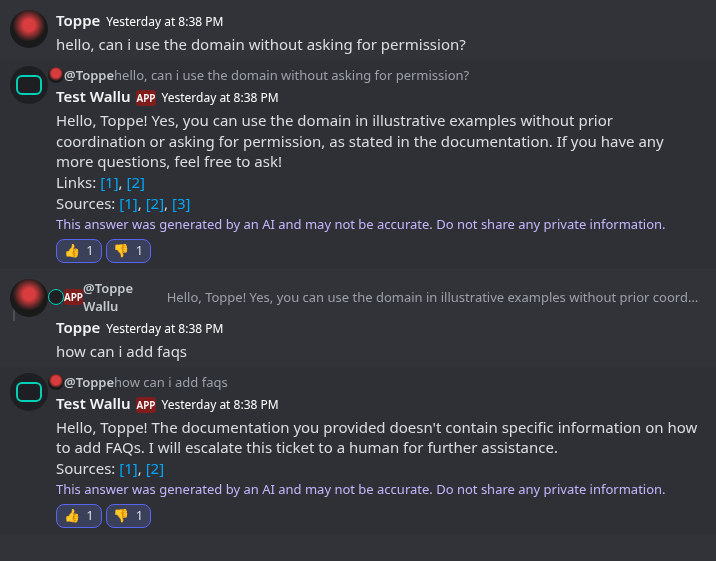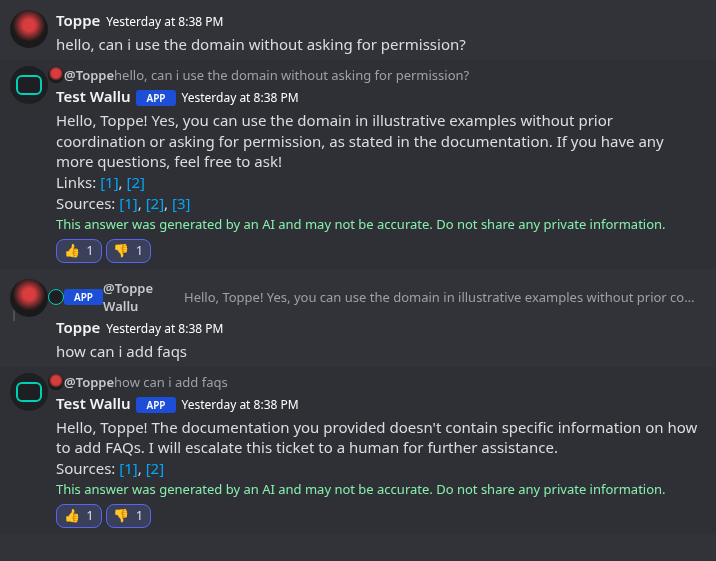--- a/index.html
+++ b/index.html
@@ -50,25 +50,25 @@
     align-items: baseline;
     gap: 6px;
     line-height: 20px;
   }
   .username {
     font-weight: 600;
     color: #f2f3f5;
     font-size: 15px;
   }
   .app-badge {
-    background: #1d4ed8;
+    background: #7f1d1d;
     color: #fff;
     font-size: 10px;
     font-weight: 600;
-    padding: 1px 10px;
+    padding: 1px 0;
     border-radius: 3px;
     text-transform: uppercase;
     line-height: 14px;
   }
   .timestamp {
     color: #ffffff;
     font-size: 12px;
   }
   .content {
     color: #dbdee1;
@@ -111,21 +111,21 @@
   .reply-text {
     color: #9ca0a8;
     white-space: nowrap;
     overflow: hidden;
     text-overflow: ellipsis;
   }
   .link {
     color: #00a8fc;
   }
   .disclaimer {
-    color: #86efac;
+    color: #c4b5fd;
     font-size: 13px;
     margin-top: 2px;
   }
   .reactions {
     display: flex;
     gap: 4px;
     margin-top: 6px;
     margin-bottom: 4px;
   }
   .reaction {

